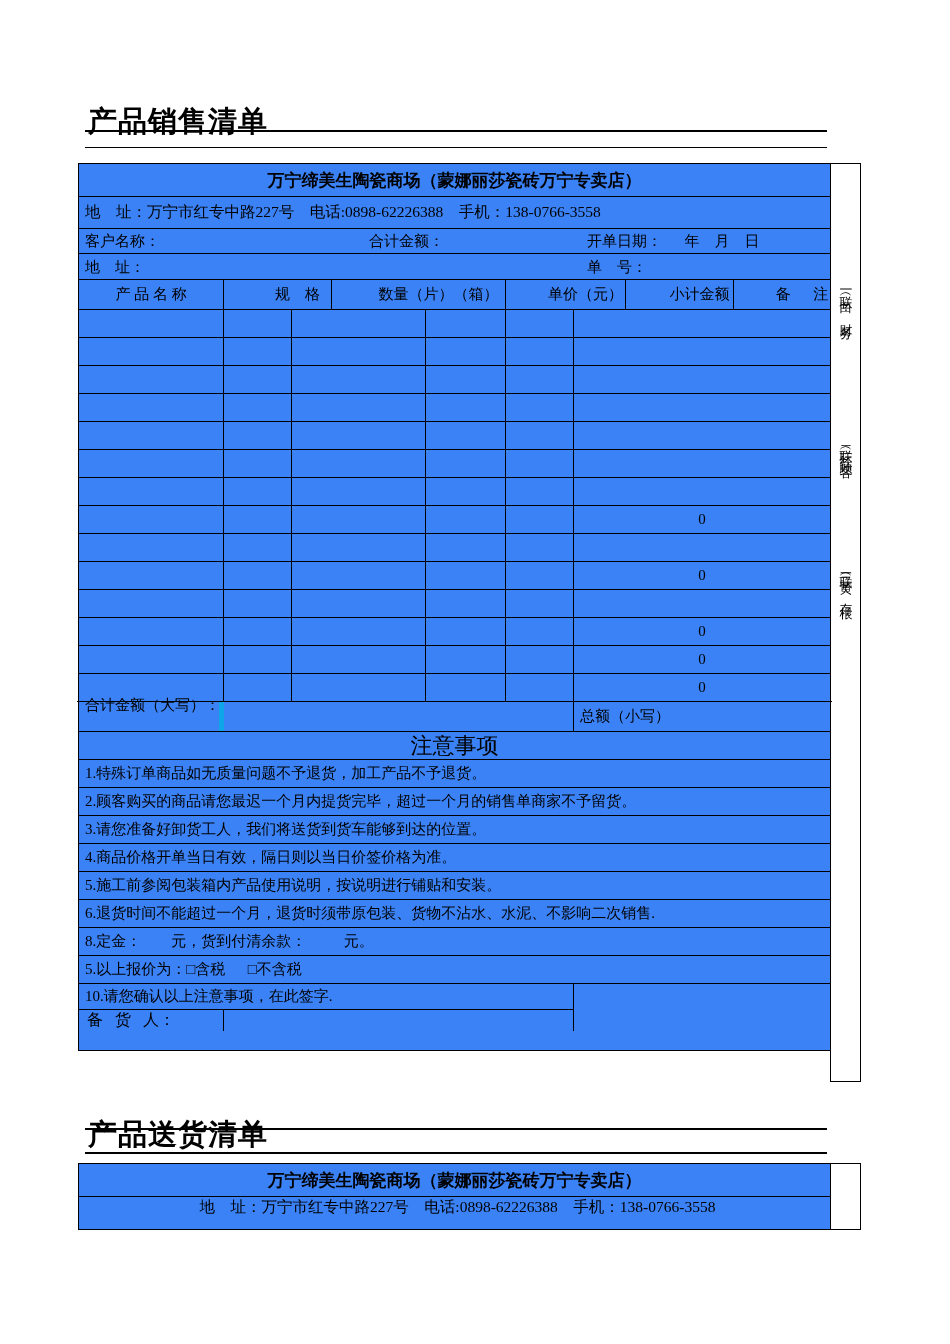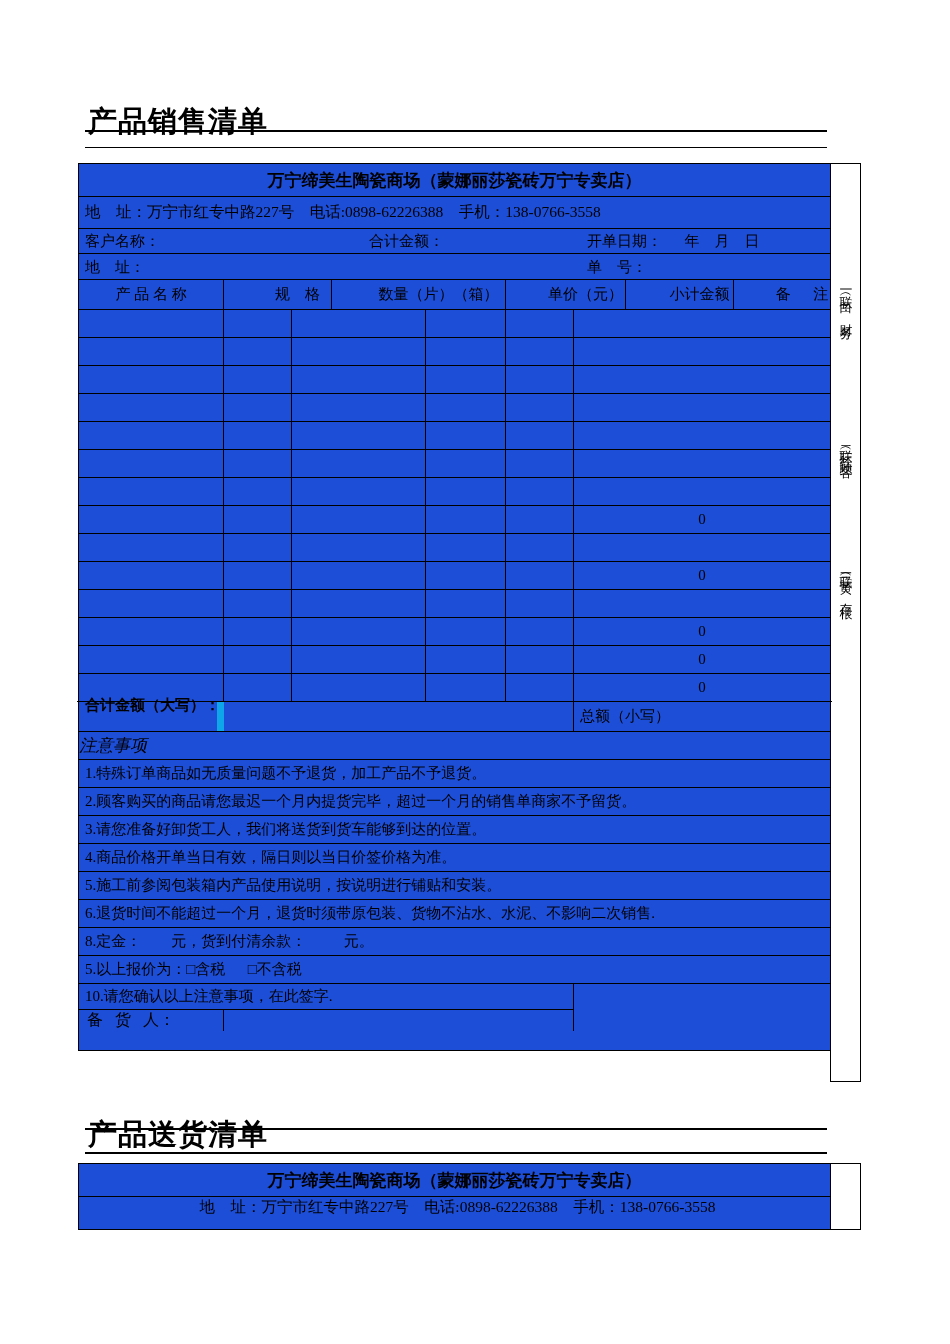--- a/index.html
+++ b/index.html
@@ -19,21 +19,21 @@
     position:absolute; left:3px; top:0; z-index:1;
     font-size:29px; font-weight:bold; letter-spacing:1px; white-space:pre;
   }
   .hline { position:absolute; left:0; width:100%; background:#000; z-index:2; }
   .t1 .line-a { top:28px; height:2px; }
   .t1 .line-b { top:45px; height:1px; }
   .t2 .line-a { top:9px;  height:2px; }
   .t2 .line-b { top:33px; height:2px; }
 
   
-  .sheet { position:absolute; left:78px; width:753px; border:1.5px solid #000; background:#1d4ed8; }
+  .sheet { position:absolute; left:78px; width:753px; border:1.5px solid #000; background:#3b82f6; }
   .sheet.main { top:163px; }
   .sheet.second { top:1163px; }
 
   .row { position:relative; display:flex; border-bottom:1px solid #000; align-items:center; }
   .row:last-child { border-bottom:none;flex-direction:column; }
 
   .r-store { height:33px; justify-content:center; font-weight:bold; font-size:17px; }
   .r-addr  { height:32px; font-size:15.5px; padding-left:6px; }
   .r-cust  { height:25px; font-size:15px; }
   .r-addr2 { height:26px; font-size:15px; }
@@ -44,26 +44,26 @@
   .c { height:100%; border-right:1px solid #000; display:flex; align-items:center; justify-content:center; }
   .c:last-child { border-right:none; }
   .c1{width:145px;} .c2{width:68px;} .c3{width:134px;} .c4{width:80px;} .c5{width:68px;} .c6{flex:1;}
 
   
   .r-total { height:30px; font-size:15px; }
   .r-total::before {
     content:""; position:absolute; left:-2px; right:-2px; top:-1.5px; height:1.5px;
     background:#000; z-index:4;
   }
-  .tc1{ width:145px; height:100%; border-right:7px solid #0ea5e9; position:relative; overflow:visible;font-weight:bold; }
+  .tc1{ width:145px; height:100%; border-right:5px solid #0ea5e9; position:relative; overflow:visible; }
   .tc2{ width:350px; height:100%; border-right:1px solid #000; }
   .tc3{ flex:1; height:100%; display:flex; align-items:center; padding-left:6px;font-family:Liberation Serif, serif; }
   .sum-upper { position:absolute; left:6px; top:-6px; z-index:3; white-space:pre; }
 
-  .r-ntitle { height:28px; justify-content:flex-start; font-size:17px;font-style:italic; }
+  .r-ntitle { height:28px; justify-content:center; font-size:22px; }
   .r-note   { height:28px; font-size:15px; padding-left:6px; }
 
   .r-bottom { display:flex; align-items:stretch; height:66px; border-bottom:none; }
   .bottom-left { width:495px; display:flex; flex-direction:column; border-right:1px solid #000; }
   .note10 { height:26px; display:flex; align-items:center; padding-left:6px; font-size:15px; border-bottom:1px solid #000; }
   .stocker-row { flex:1; display:flex; align-items:flex-end; }
   .stocker-label { width:145px; height:100%; border-right:1px solid #000; display:flex; align-items:center; padding-left:8px; font-size:16px; }
   .stocker-blank { flex:1; height:100%; }
   .sign-cell { flex:1; display:flex; align-items:center; justify-content:center; font-size:17px; }
 

